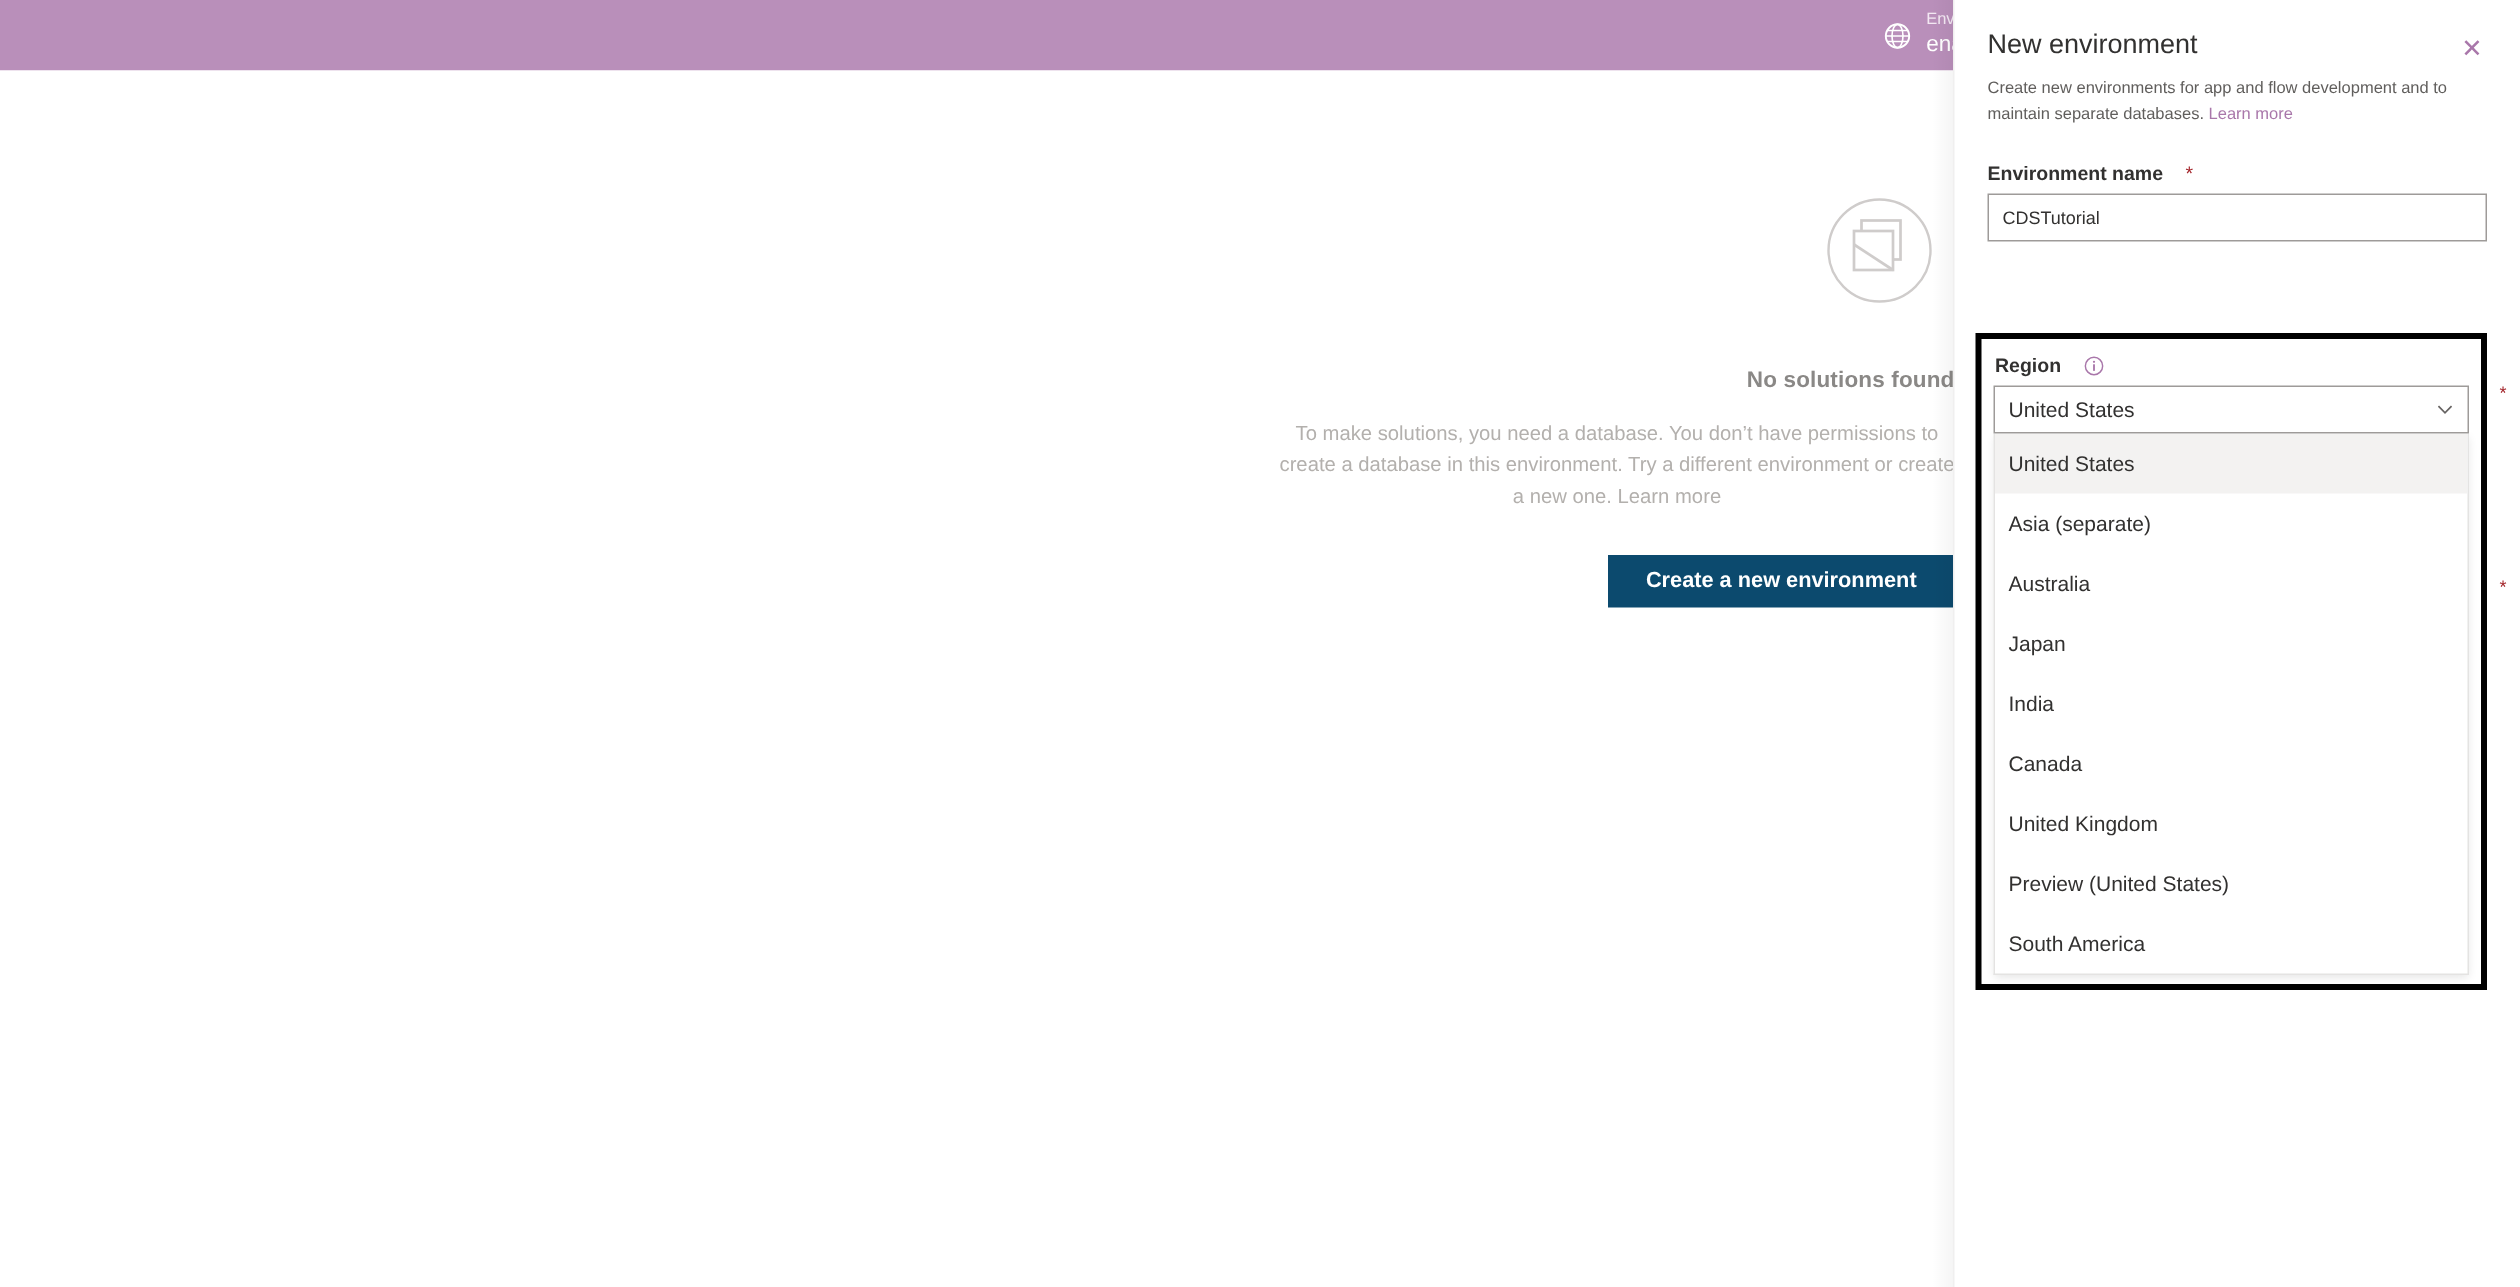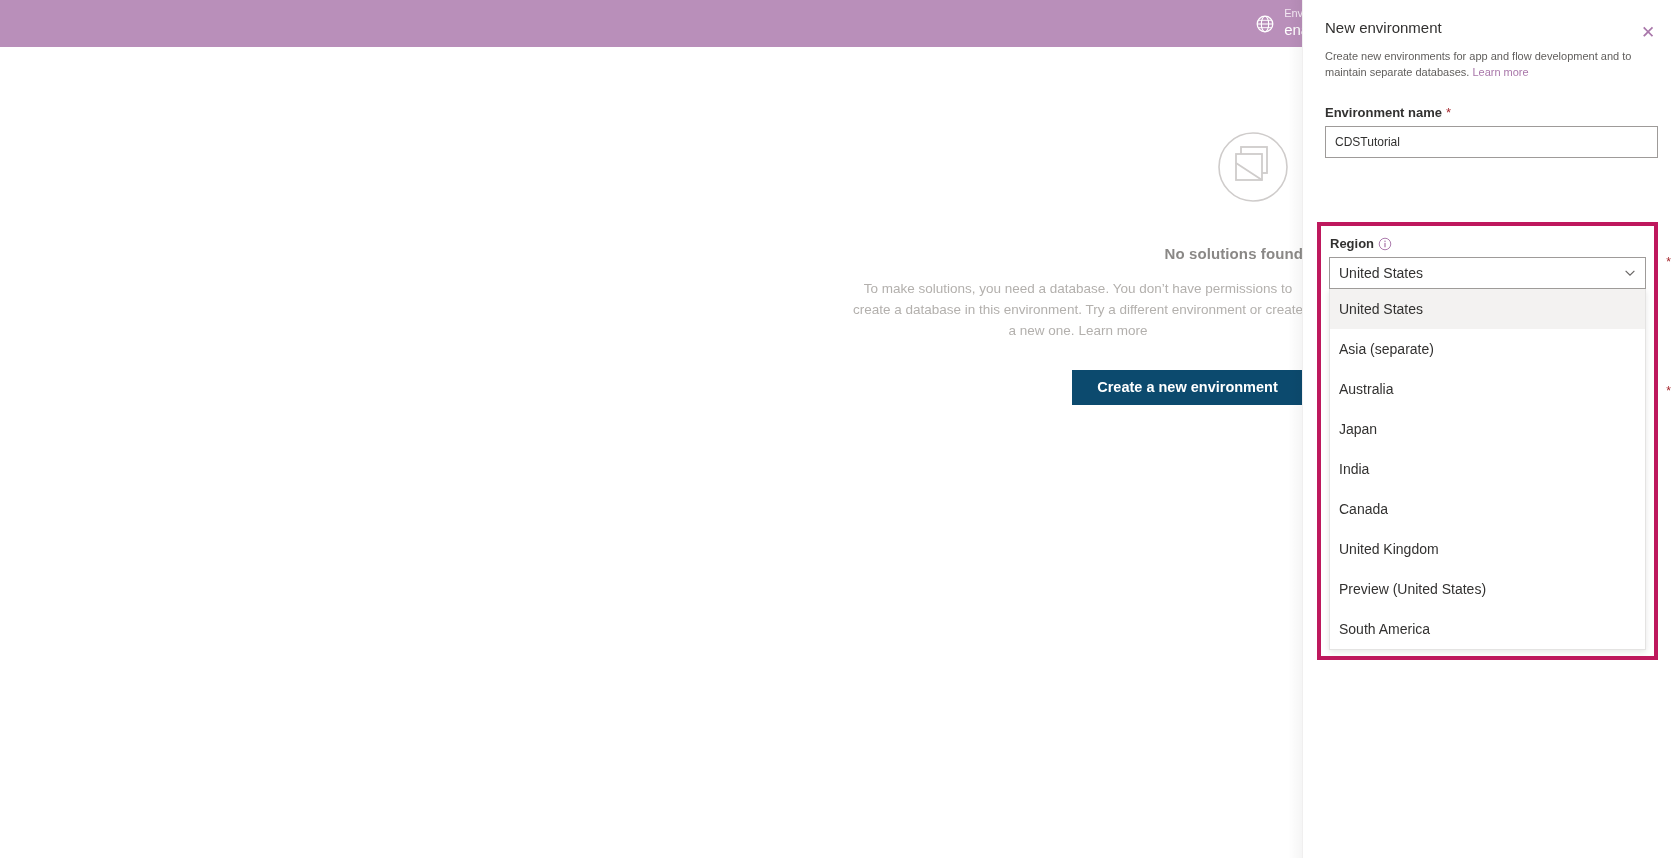--- a/index.html
+++ b/index.html
@@ -112,21 +112,21 @@
     width: 378px;
     height: 858px;
     background: #ffffff;
     border-left: 1px solid #f0efef;
   }
   .panel-header {
     position: relative;
     padding: 18px 22px 0 22px;
   }
   .panel-title {
-    font-size: 15px;
+    font-size: 18px;
     font-weight: normal;
     color: #323130;
     line-height: 1.3;
   }
   .panel-close {
     position: absolute;
     top: 16px; right: 16px;
     width: 32px; height: 32px;
     background: transparent;
     border: none;
@@ -148,21 +148,21 @@
   }
   .panel-desc .learn-more { color: #a977aa; cursor: pointer; }
 
   .field-block { padding: 0 22px; margin-top: 24px; }
   .field-label {
     font-size: 13px;
     font-weight: bold;
     color: #323130;
     display: flex;
     align-items: center;
-    gap: 4px;
+    gap: 15px;
     margin-bottom: 6px;
   }
   .req-asterisk { color: #a4262c; font-weight: normal; font-size: 13px; }
   .text-input {
     width: 100%;
     height: 32px;
     border: 1px solid #9e9b99;
     background: #ffffff;
     padding: 0 9px;
     font-family: "Liberation Sans", sans-serif;
@@ -170,21 +170,21 @@
     color: #323130;
     outline: none;
   }
 
   
   .focus-box {
     position: absolute;
     left: 14px;
     top: 222px;
     width: 341px;
-    border: 4px solid #be185d;
+    border: 4px solid #000000;
     background: #ffffff;
     padding: 10px 8px 6px 8px;
   }
   .focus-box .field-label { margin-bottom: 6px; padding-left: 1px; }
   .combo {
     position: relative;
     width: 100%;
     height: 32px;
     border: 1px solid #9e9b99;
     background: #ffffff;

